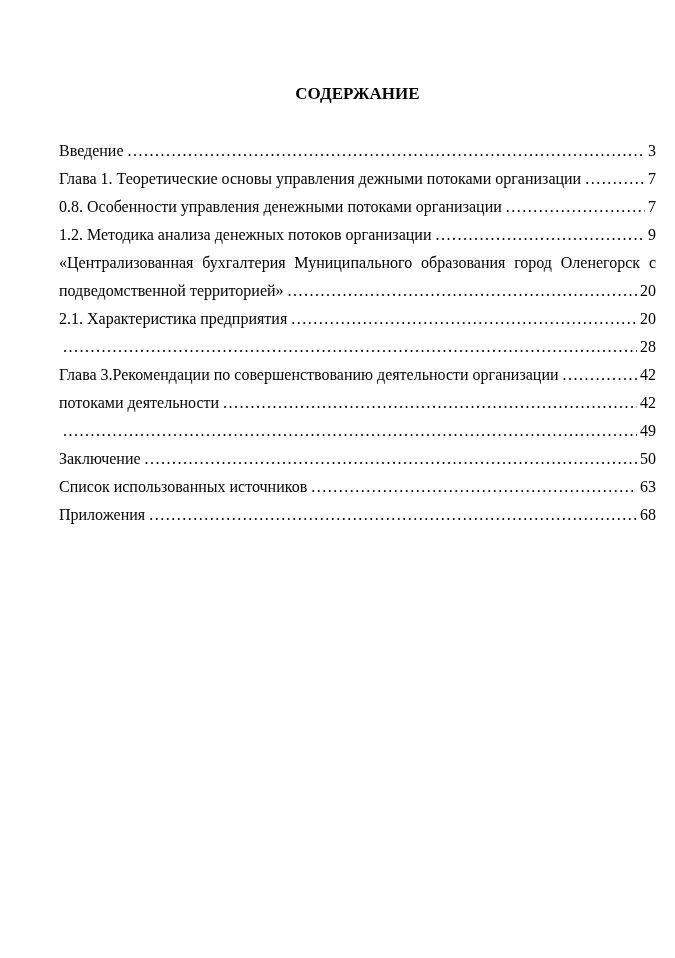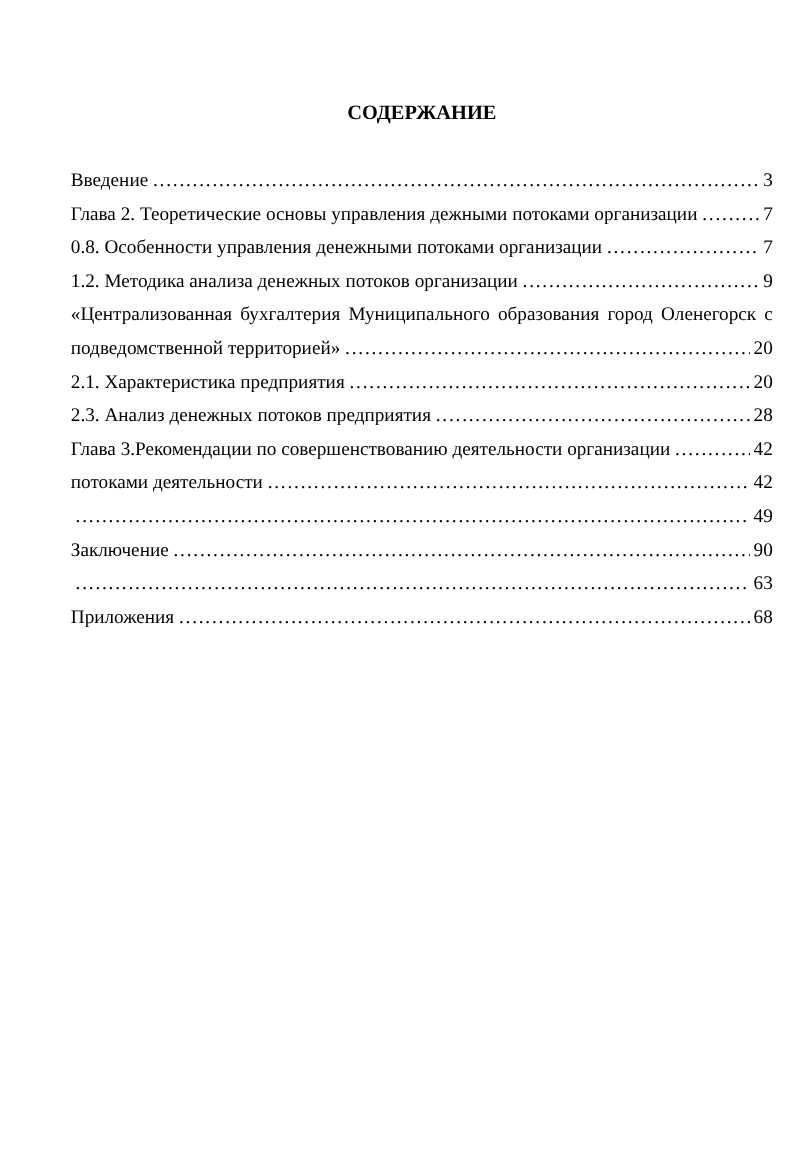--- a/index.html
+++ b/index.html
@@ -6,21 +6,21 @@
     margin: 0;
     padding: 0;
     background: #ffffff;
   }
   .page {
     position: relative;
     box-sizing: border-box;
     width: 675px;
     height: 958px;
     background: #ffffff;
-    padding: 80px 31px 0 59px;
+    padding: 80px 19px 0 59px;
     font-family: "Liberation Serif", serif;
     font-size: 16px;
     line-height: 28px;
     color: #000000;
     overflow: hidden;
   }
   .toc-title {
     text-align: center;
     font-weight: bold;
     font-size: 17px;
@@ -68,21 +68,21 @@
   <div class="toc-list">
       <div class="toc-entry">
         <div class="toc-line-last">
           <span class="toc-text">Введение</span>
           <span class="toc-leader">........................................................................................................................................................................................................</span>
           <span class="toc-page">3</span>
         </div>
       </div>
       <div class="toc-entry">
         <div class="toc-line-last">
-          <span class="toc-text">Глава 2. Теоретические основы управления дежными потоками организации</span>
+          <span class="toc-text">Глава 1. Теоретические основы управления дежными потоками организации</span>
           <span class="toc-leader">........................................................................................................................................................................................................</span>
           <span class="toc-page">7</span>
         </div>
       </div>
       <div class="toc-entry">
         <div class="toc-line-last">
           <span class="toc-text">0.8. Особенности управления денежными потоками организации</span>
           <span class="toc-leader">........................................................................................................................................................................................................</span>
           <span class="toc-page">7</span>
         </div>
@@ -104,21 +104,20 @@
       </div>
       <div class="toc-entry">
         <div class="toc-line-last">
           <span class="toc-text">2.1. Характеристика предприятия</span>
           <span class="toc-leader">........................................................................................................................................................................................................</span>
           <span class="toc-page">20</span>
         </div>
       </div>
       <div class="toc-entry">
         <div class="toc-line-last">
-          <span class="toc-text">2.3. Анализ денежных потоков предприятия</span>
           <span class="toc-leader">........................................................................................................................................................................................................</span>
           <span class="toc-page">28</span>
         </div>
       </div>
       <div class="toc-entry">
         <div class="toc-line-last">
           <span class="toc-text">Глава 3.Рекомендации по совершенствованию деятельности организации</span>
           <span class="toc-leader">........................................................................................................................................................................................................</span>
           <span class="toc-page">42</span>
         </div>
@@ -133,25 +132,26 @@
       <div class="toc-entry">
         <div class="toc-line-last">
           <span class="toc-leader">........................................................................................................................................................................................................</span>
           <span class="toc-page">49</span>
         </div>
       </div>
       <div class="toc-entry">
         <div class="toc-line-last">
           <span class="toc-text">Заключение</span>
           <span class="toc-leader">........................................................................................................................................................................................................</span>
-          <span class="toc-page">90</span>
+          <span class="toc-page">50</span>
         </div>
       </div>
       <div class="toc-entry">
         <div class="toc-line-last">
+          <span class="toc-text">Список использованных источников</span>
           <span class="toc-leader">........................................................................................................................................................................................................</span>
           <span class="toc-page">63</span>
         </div>
       </div>
       <div class="toc-entry">
         <div class="toc-line-last">
           <span class="toc-text">Приложения</span>
           <span class="toc-leader">........................................................................................................................................................................................................</span>
           <span class="toc-page">68</span>
         </div>

